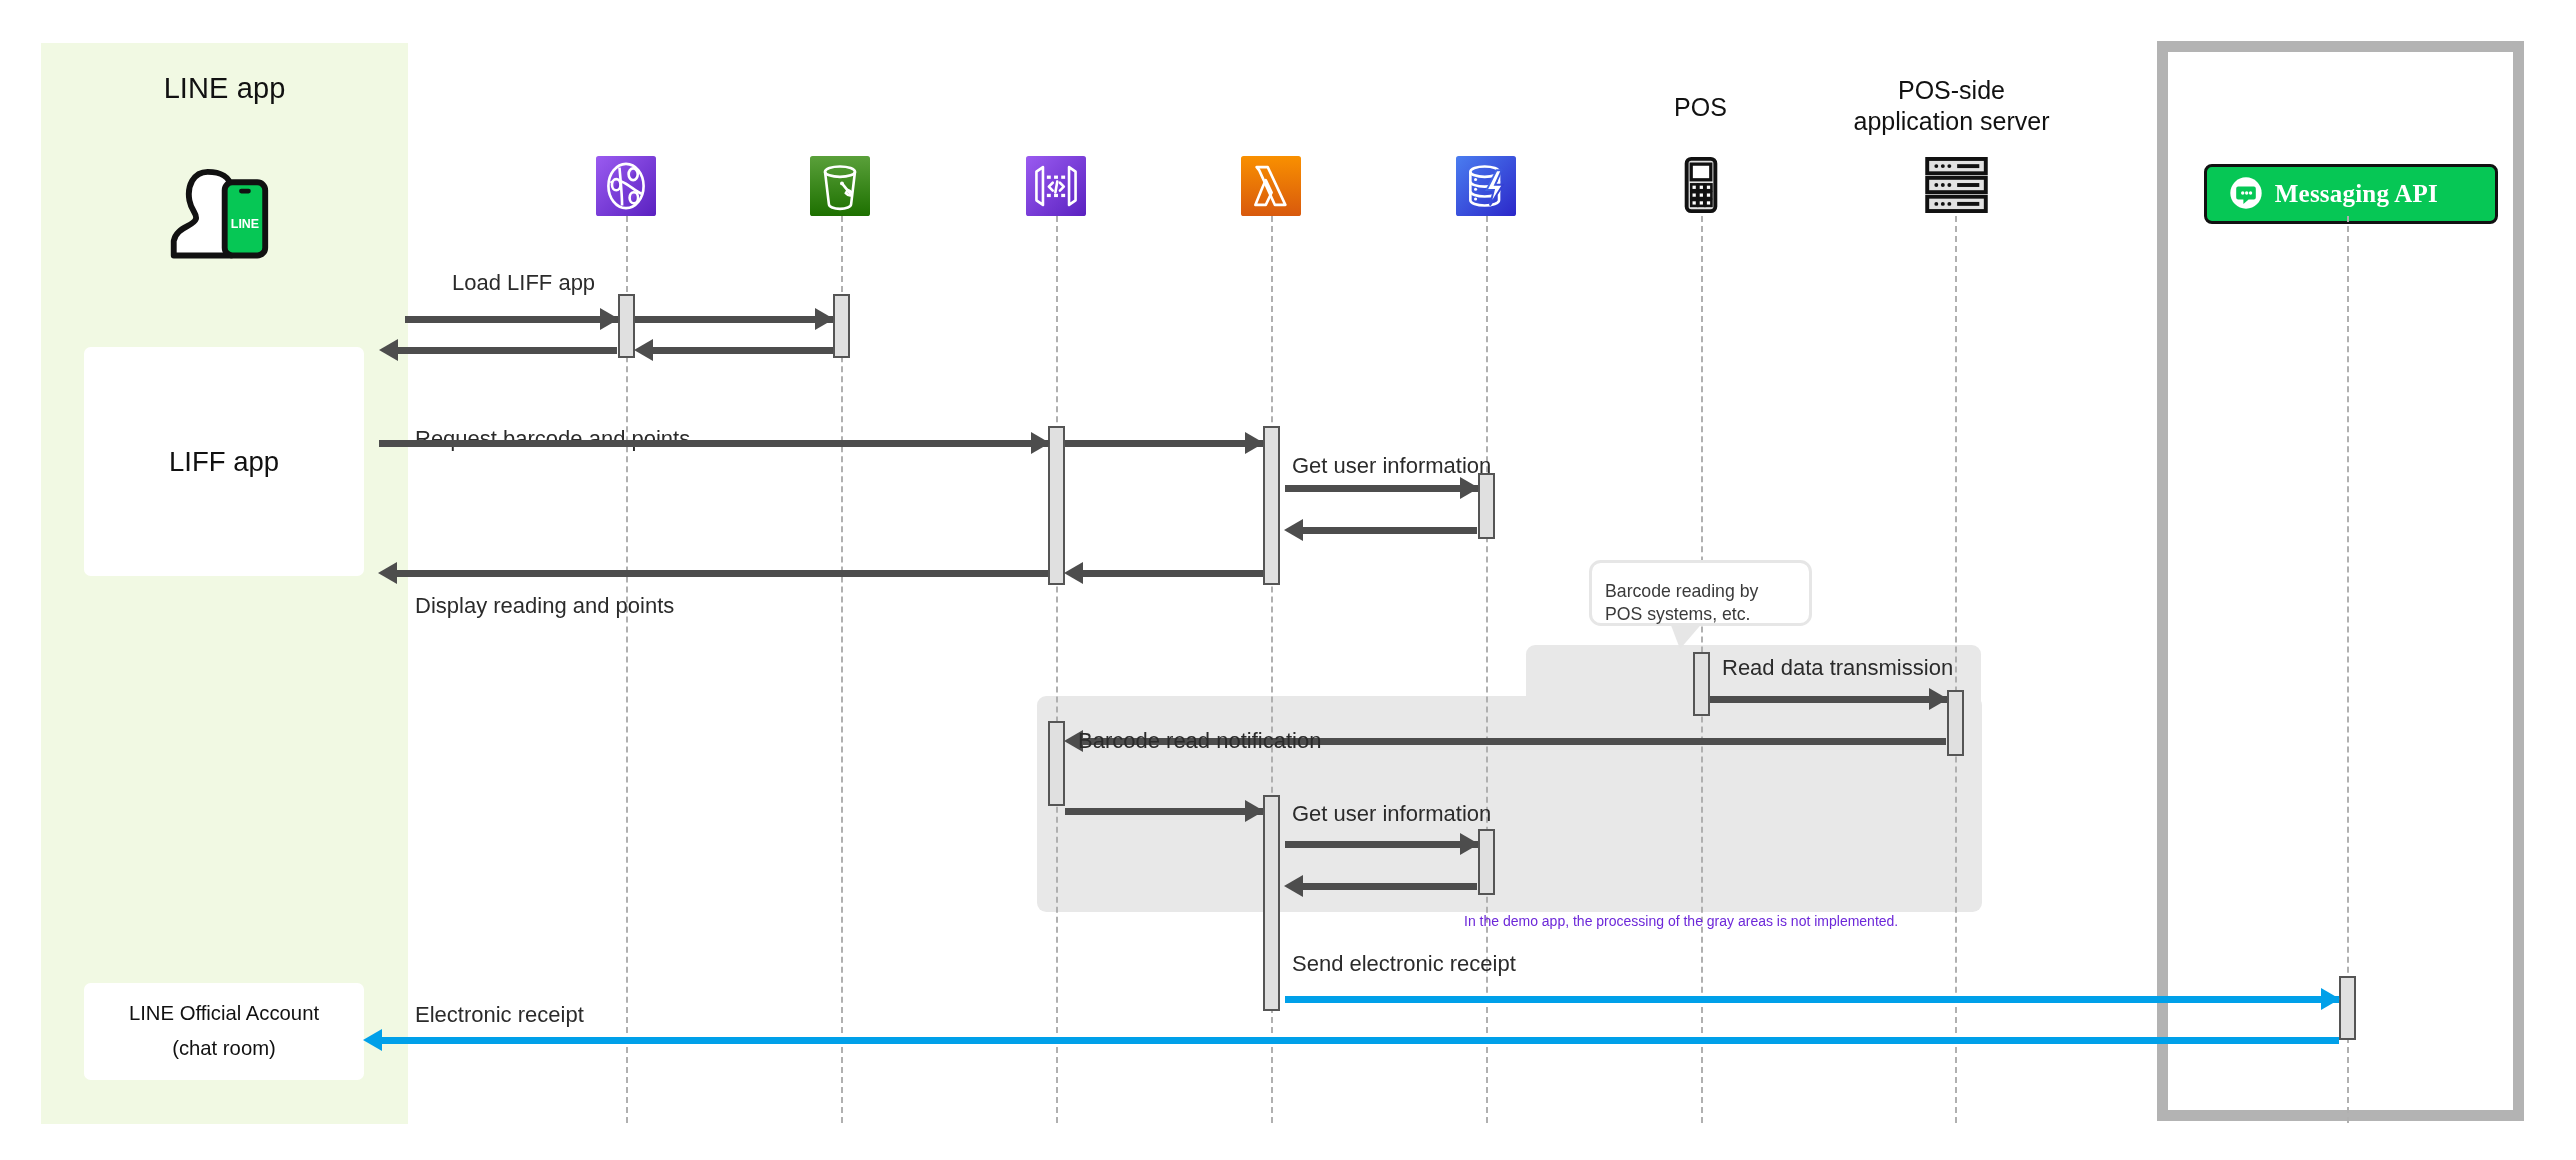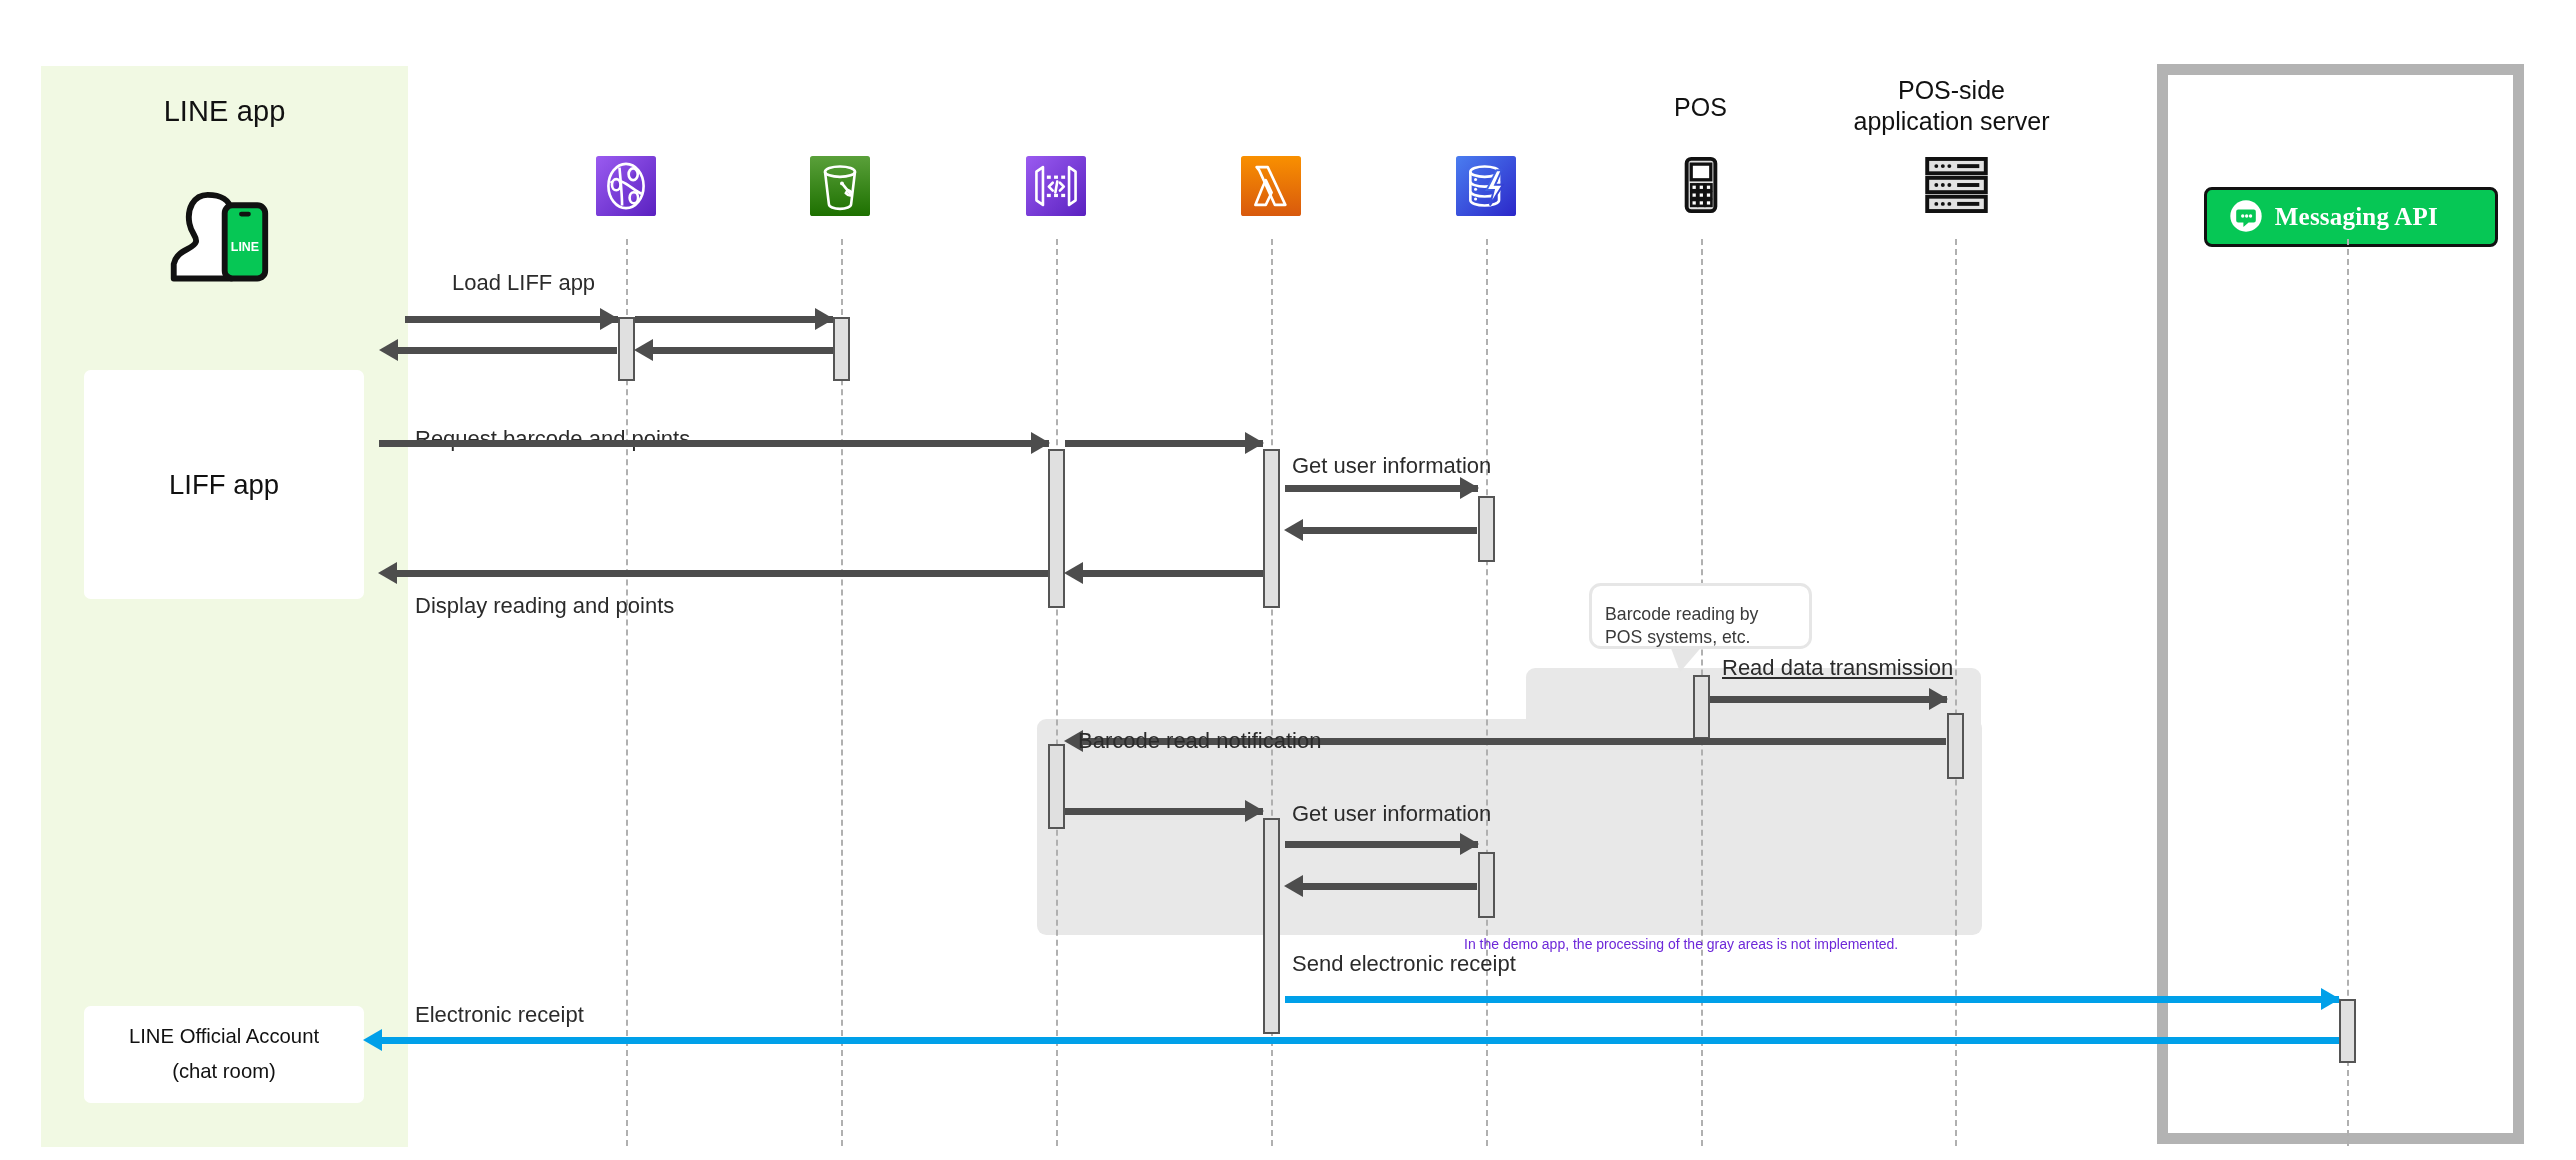--- a/index.html
+++ b/index.html
@@ -1,20 +1,20 @@
 <!DOCTYPE html>
 <html style="font-size:10.5px"><head>
 <meta charset="utf-8">
 <style>
   html,body{margin:0;padding:0;background:#ffffff;}
   body{font-family:"Liberation Sans","DejaVu Sans",sans-serif;}
   #stage{position:relative;width:2576px;height:1161px;background:#fff;overflow:hidden;}
 
   
-  .abs{position:absolute;margin-top:23px;}
+  .abs{position:absolute;}
 
   
   .line-band{left:41px;top:43px;width:367px;height:1081px;background:#f1f9e3;}
   .line-band-title{left:41px;top:72px;width:367px;text-align:center;
       font-size:29px;color:#111;letter-spacing:0.1px;}
 
   
   .person-wrap{left:167px;top:164px;width:118px;height:98px;}
 
   
@@ -337,21 +337,21 @@
 
   <div class="abs bubble-tail"></div>
   <div class="abs bubble">
     <div>Barcode reading by</div>
     <div>POS systems, etc.</div>
   </div>
 
   <div class="abs act" style="left:1693px;top:652px;width:17px;height:64px;"></div>
   <div class="abs act" style="left:1947px;top:690px;width:17px;height:66px;"></div>
 
-  <div class="msg" style="left:1722px;top:655px;text-decoration:underline;">Read data transmission</div>
+  <div class="msg" style="left:1722px;top:655px;">Read data transmission</div>
   <div class="arrow right" style="left:1710px;top:696px;width:237px;">
     <div class="shaft" style="width:237px"></div>
       <div class="head"></div>
     </div>
 
   <div class="abs act" style="left:1048px;top:721px;width:17px;height:85px;"></div>
   <div class="arrow left" style="left:1065px;top:738px;width:882px;">
     <div class="shaft" style="left:18.3px;width:863px"></div>
       <div class="head"></div>
     </div>

